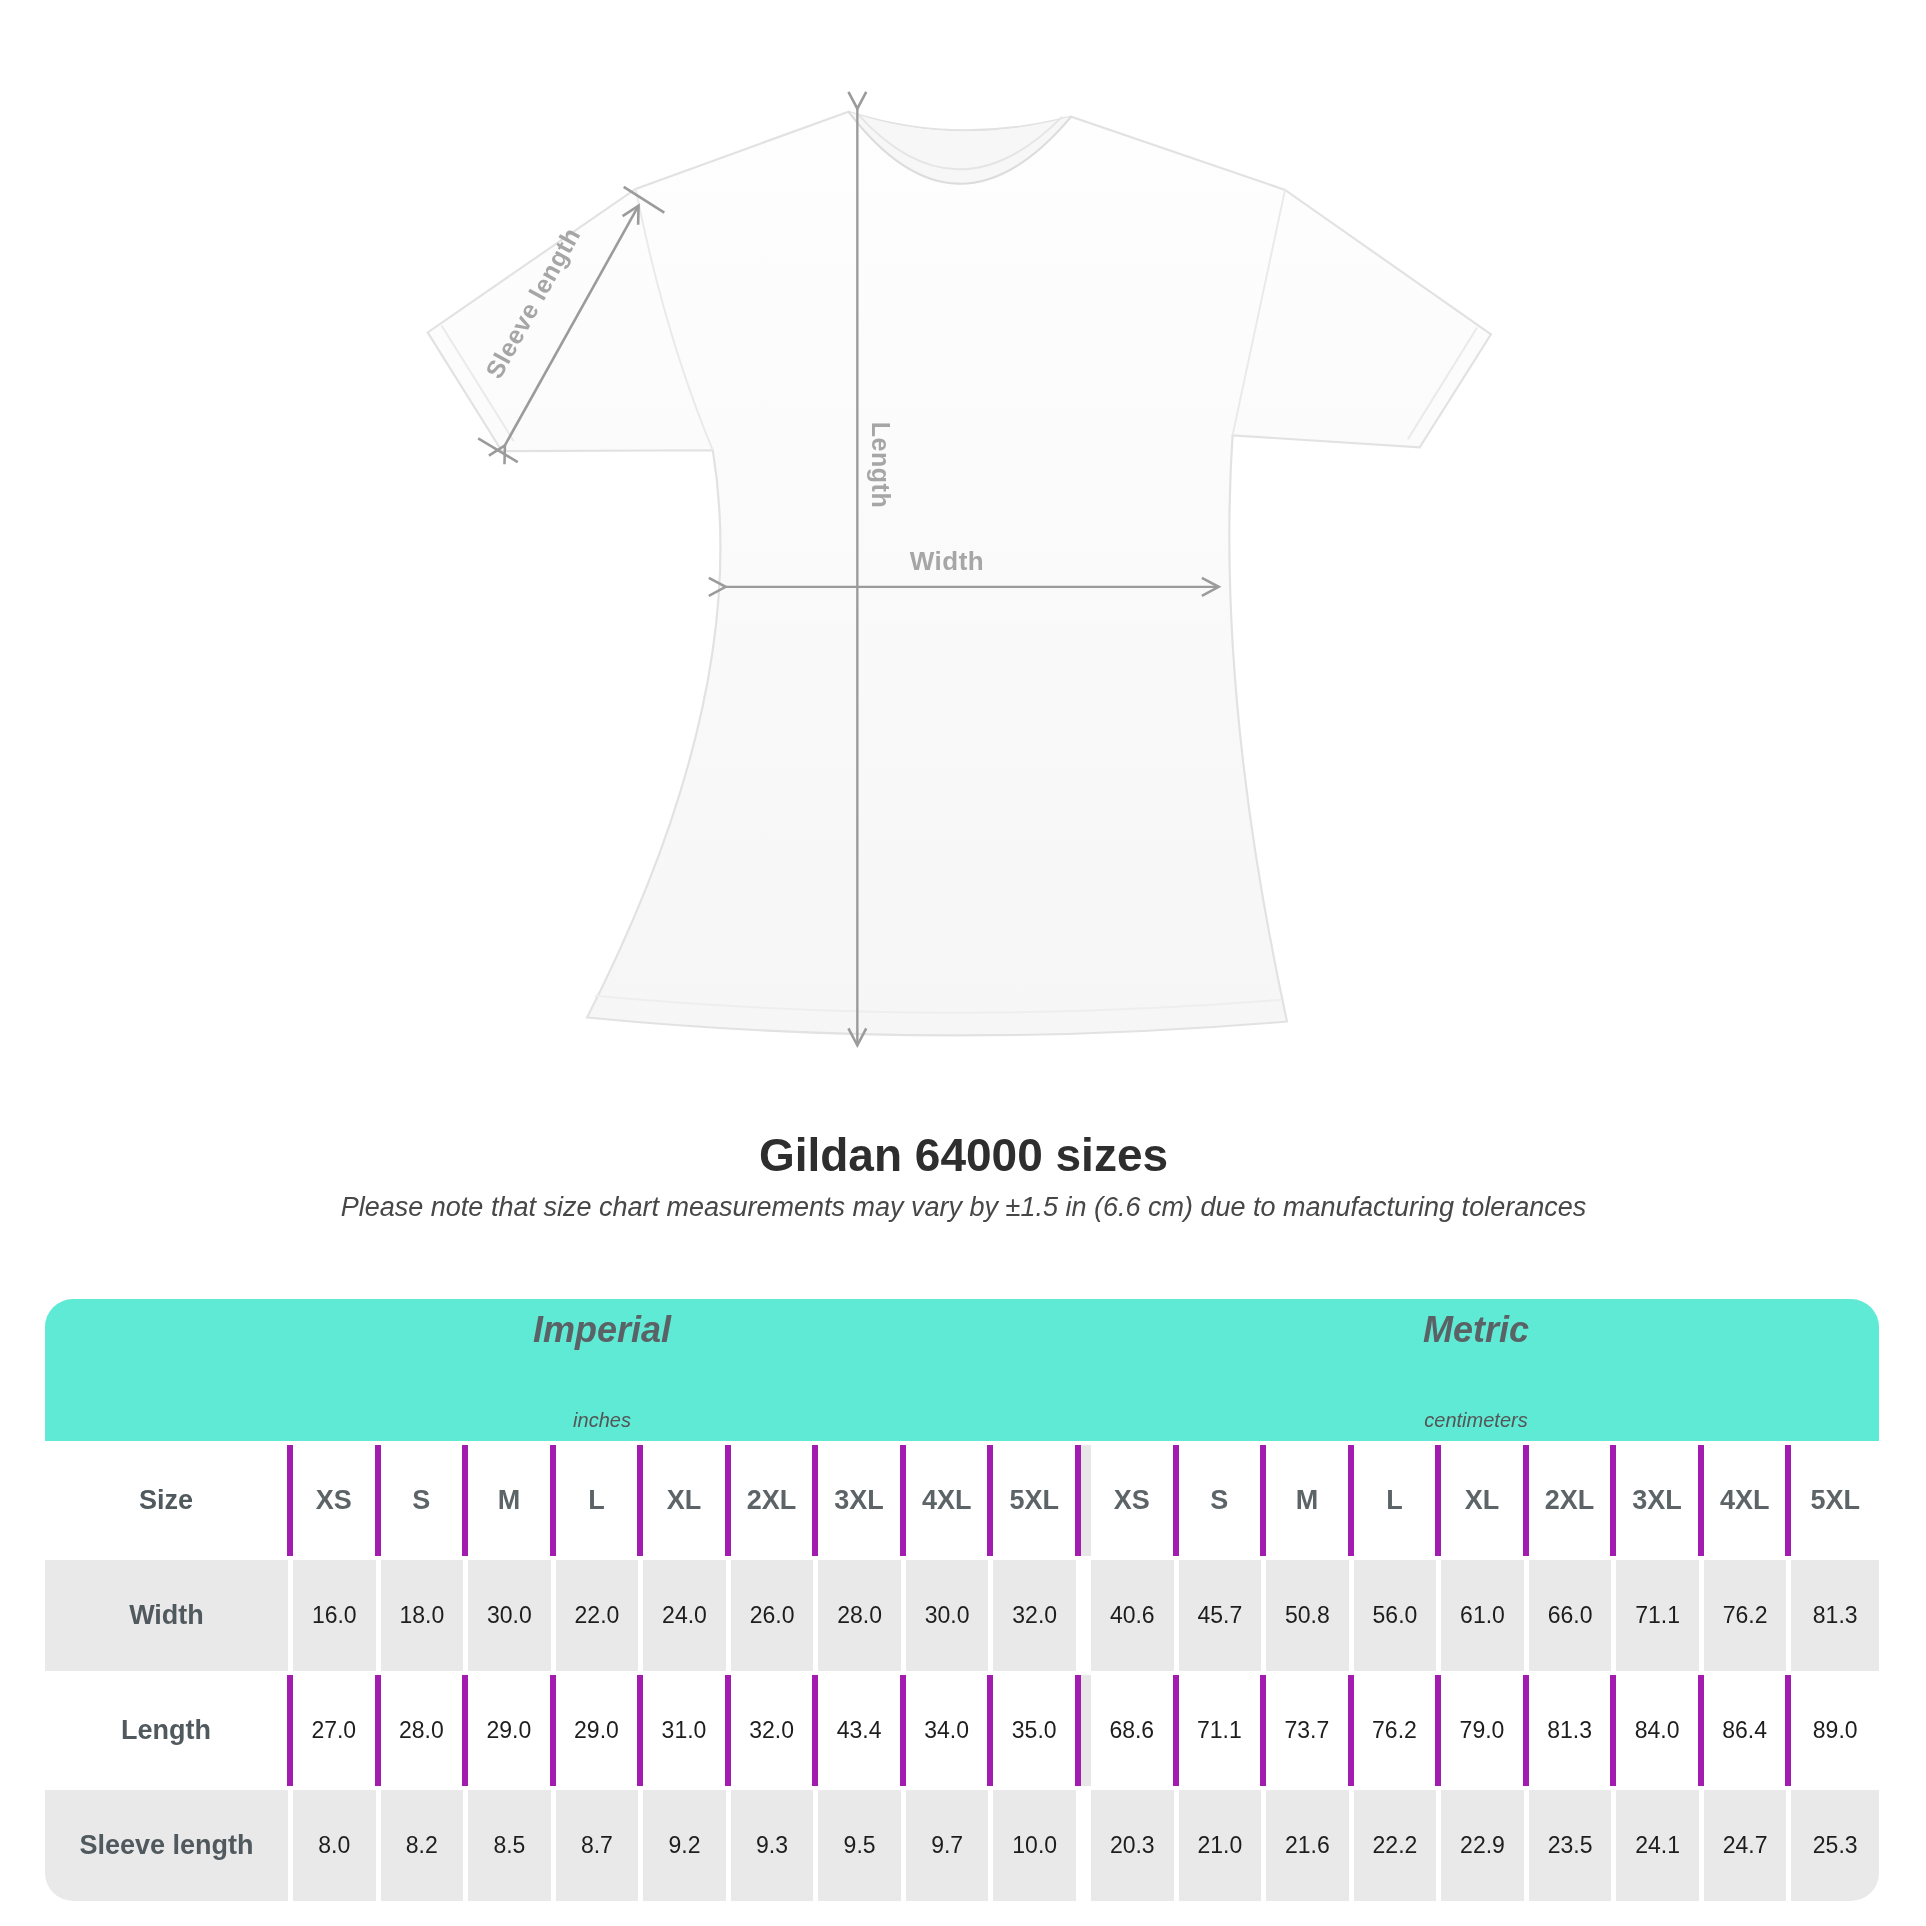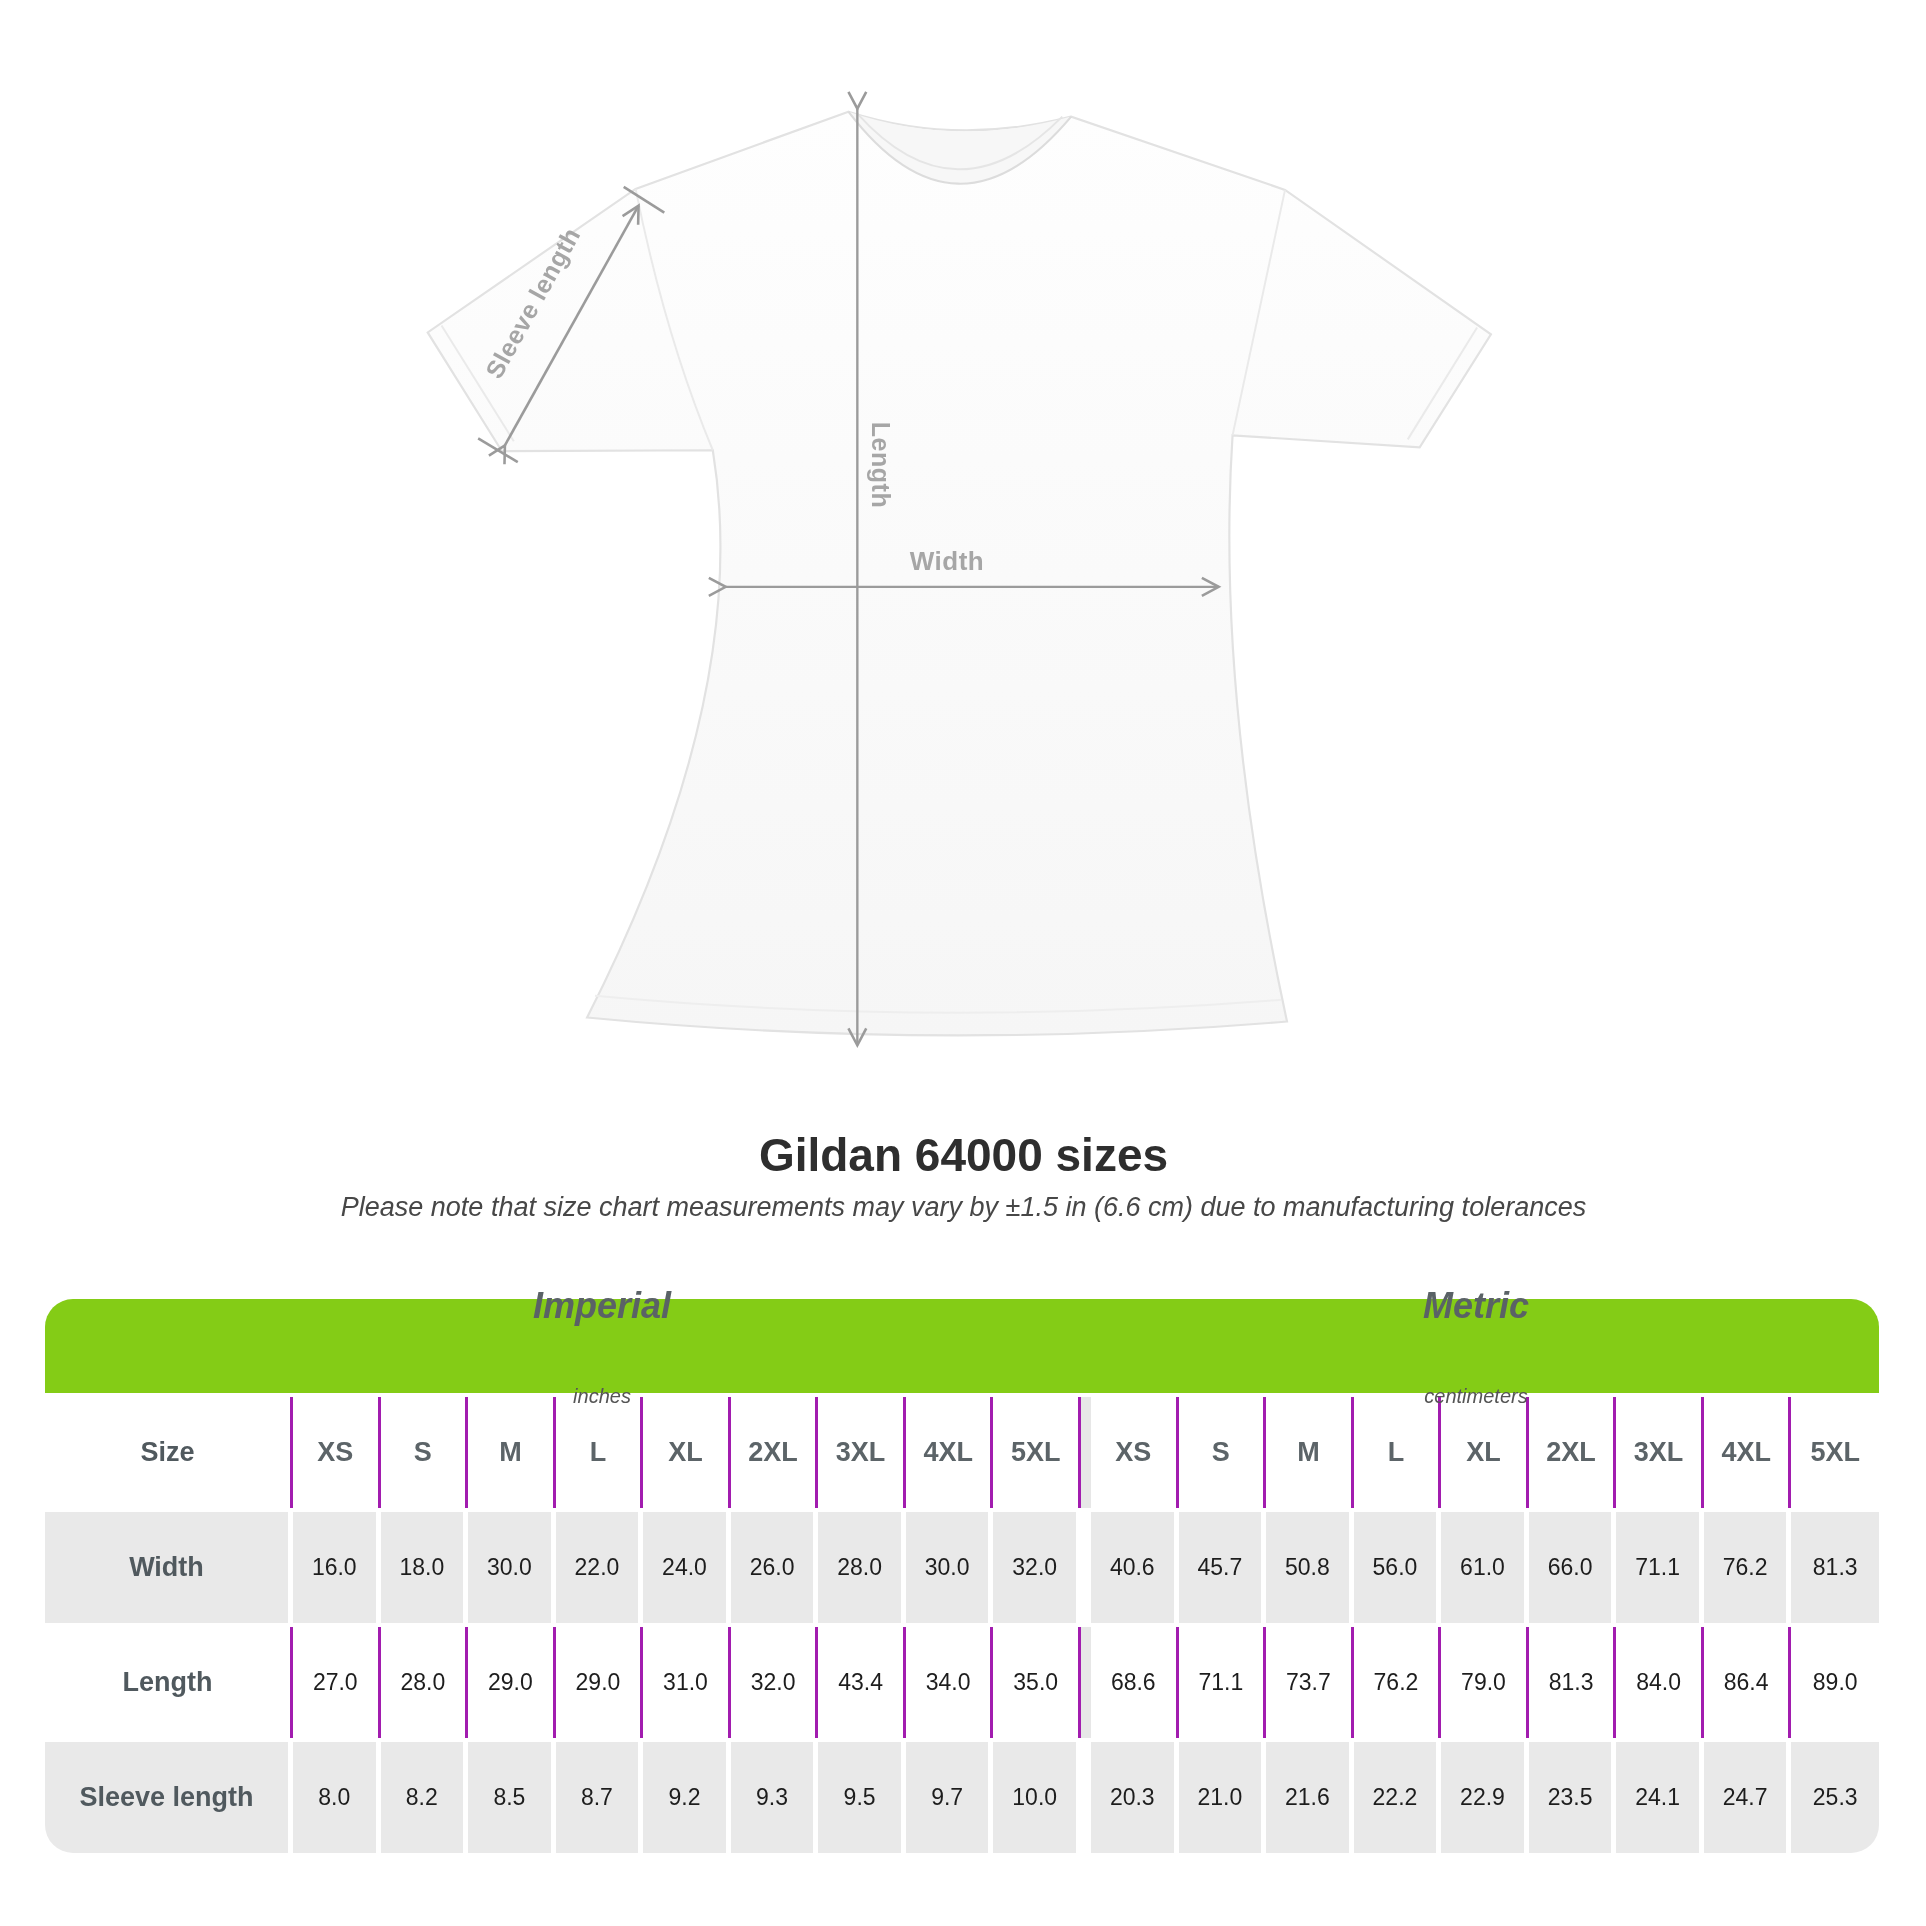--- a/index.html
+++ b/index.html
@@ -19,29 +19,29 @@
   
   #heading{position:absolute;left:0;top:1129px;width:100%;text-align:center;}
   #page-title{font-size:46px;font-weight:bold;color:#2e2e2e;line-height:53px;}
   #page-subtitle{margin-top:10px;font-size:27px;font-style:italic;color:#474747;}
   
   #sizetable{position:absolute;left:45px;top:1299px;width:1834px;}
   .trow{display:grid;grid-template-columns:248px repeat(9,1fr) 10px repeat(9,1fr);
         height:111px;margin-bottom:4px;}
   .trow>div{display:flex;align-items:center;justify-content:center;box-sizing:border-box;}
   
-  #band{display:block;position:relative;height:94px;background:#84cc16;
+  #band{display:block;position:relative;height:142px;background:#5eead4;
         border-radius:28px 28px 0 0;margin-bottom:4px;}
   .unit-group{position:absolute;top:0;height:100%;display:flex;flex-direction:column;
         align-items:center;justify-content:center;gap:14px;transform:translateX(-50%);}
   #group-imperial{left:557px;} #group-metric{left:1431px;}
   .unit-name{font-size:36px;font-weight:bold;font-style:italic;color:#5a6266;}
   .unit-sub{font-size:20px;font-style:italic;color:#555555;margin-top:44px;}
   
-  .trow.white>div{background:#ffffff;border-right:3px solid #a21caf;}
+  .trow.white>div{background:#ffffff;border-right:6px solid #a21caf;}
   .trow.white>div.sp{background:#e7e7e7;border-right:none;}
   
   .trow.gray>div{background:#e9e9e9;border-right:5px solid #ffffff;}
   .trow.gray>div.sp{background:#ffffff;border-right:none;}
   .trow>div:last-child{border-right:none!important;}
   .trow.last>div:first-child{border-bottom-left-radius:28px;}
   .trow.last>div:last-child{border-bottom-right-radius:28px;}
   .rowlabel{font-size:27px;font-weight:bold;color:#50595e;}
   .cell.head{font-size:27px;font-weight:bold;color:#5c6468;}
   .cell.val{font-size:23px;color:#1d1d1d;text-align:center;}

